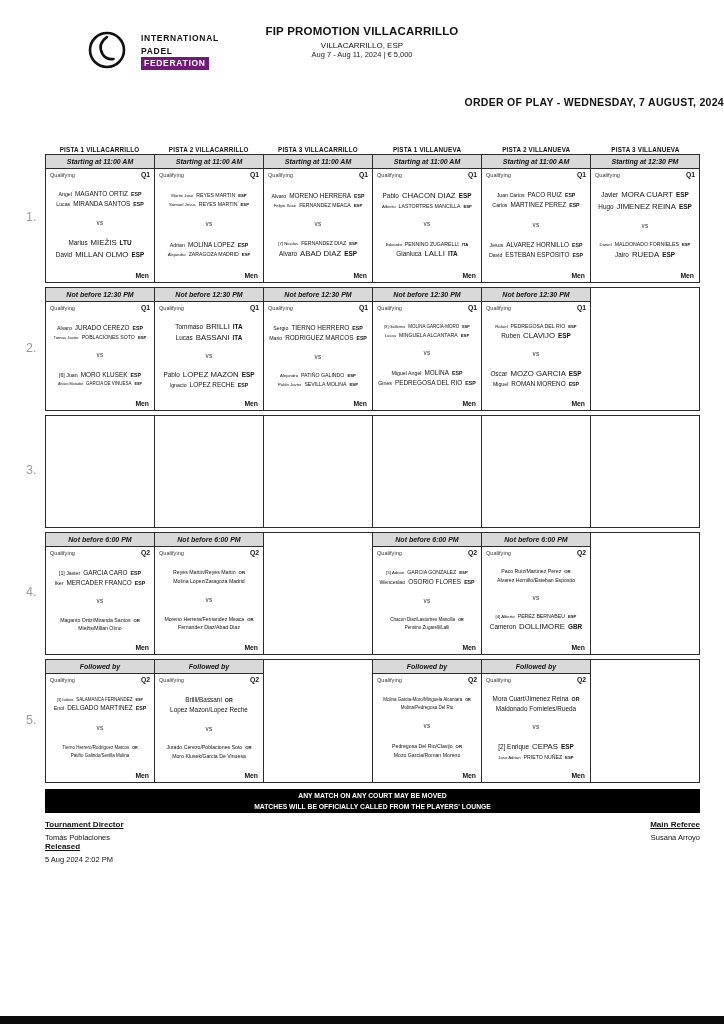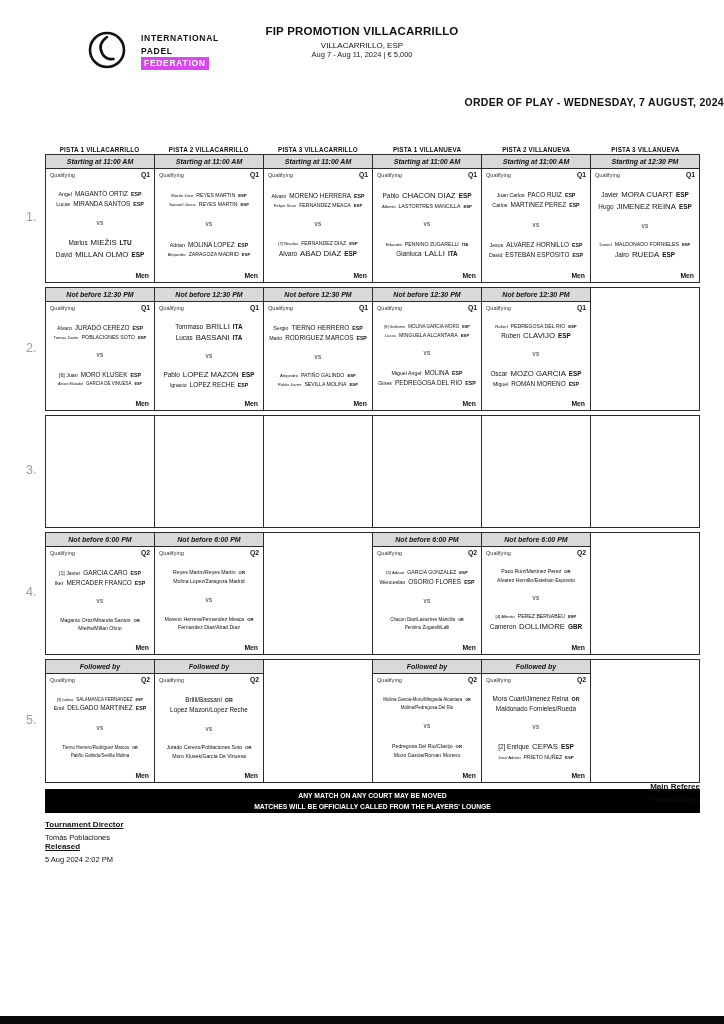--- a/index.html
+++ b/index.html
@@ -2,21 +2,21 @@
 <html><head>
 <meta charset="utf-8">
 <style>
   *{margin:0;padding:0;box-sizing:border-box}
   html,body{width:724px;height:1024px}
   body{position:relative;background:#fff;font-family:"Liberation Sans",sans-serif;color:#111;overflow:hidden}
 
   
   .logo{position:absolute;left:86px;top:28px;display:flex;align-items:center;gap:13px}
   .logo-text{font-size:8.5px;font-weight:bold;letter-spacing:.7px;line-height:1.5}
-  .logo-fed{background:#d946ef;color:#fff;padding:0 3px;display:inline-block}
+  .logo-fed{background:#701a75;color:#fff;padding:0 3px;display:inline-block}
   .title-block{position:absolute;top:24px;left:0;right:0;text-align:center}
   .t-main{font-size:11.5px;font-weight:bold;letter-spacing:.2px;line-height:1.25}
   .t-loc{font-size:8px;margin-top:3px}
   .t-dates{font-size:7.5px;color:#222}
   .order-title{position:absolute;top:96px;left:0;right:0;text-align:right;font-weight:bold;font-size:10.5px;letter-spacing:.3px}
 
   
   .gridwrap{position:absolute;left:45px;top:138px;width:655px}
   .courts{display:grid;grid-template-columns:repeat(6,1fr);height:15px;align-items:end;margin-bottom:1px}
   .court{font-size:6.3px;font-weight:bold;text-align:center;letter-spacing:.2px}
@@ -49,21 +49,21 @@
   .rownum{position:absolute;color:#9c9c9c;font-size:12.5px}
   .rownum:nth-child(1){top:210px}
   .rownum:nth-child(2){top:341px}
   .rownum:nth-child(3){top:463px}
   .rownum:nth-child(4){top:585px}
   .rownum:nth-child(5){top:713px}
 
   
   .banner{position:absolute;left:45px;top:789px;width:655px;background:#000;color:#fff;text-align:center;font-weight:bold;font-size:6.8px;line-height:11px;padding:1px 0}
   .foot-left{position:absolute;left:45px;top:820px;font-size:7.5px}
-  .foot-right{position:absolute;right:24px;top:782px;font-size:7.5px;text-align:right}
+  .foot-right{position:absolute;right:24px;top:820px;font-size:7.5px;text-align:right}
   .f-label{font-weight:bold;text-decoration:underline;font-size:8px}
   .f-val{margin-top:4px}
   .f-gap{}
   .bottombar{position:absolute;left:0;bottom:0;width:100%;height:8px;background:#0a0a0a}
 </style>
 </head>
 <body>
 
 <div class="logo">
   <svg width="42" height="46" viewBox="0 0 42 46">

